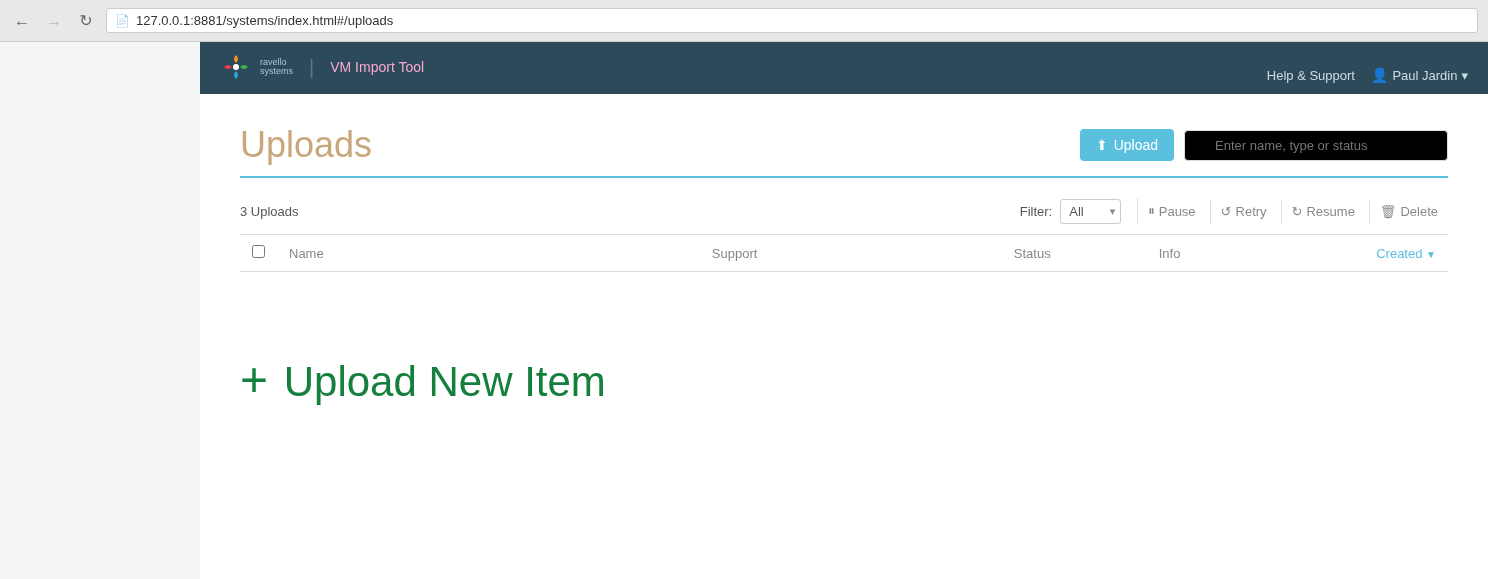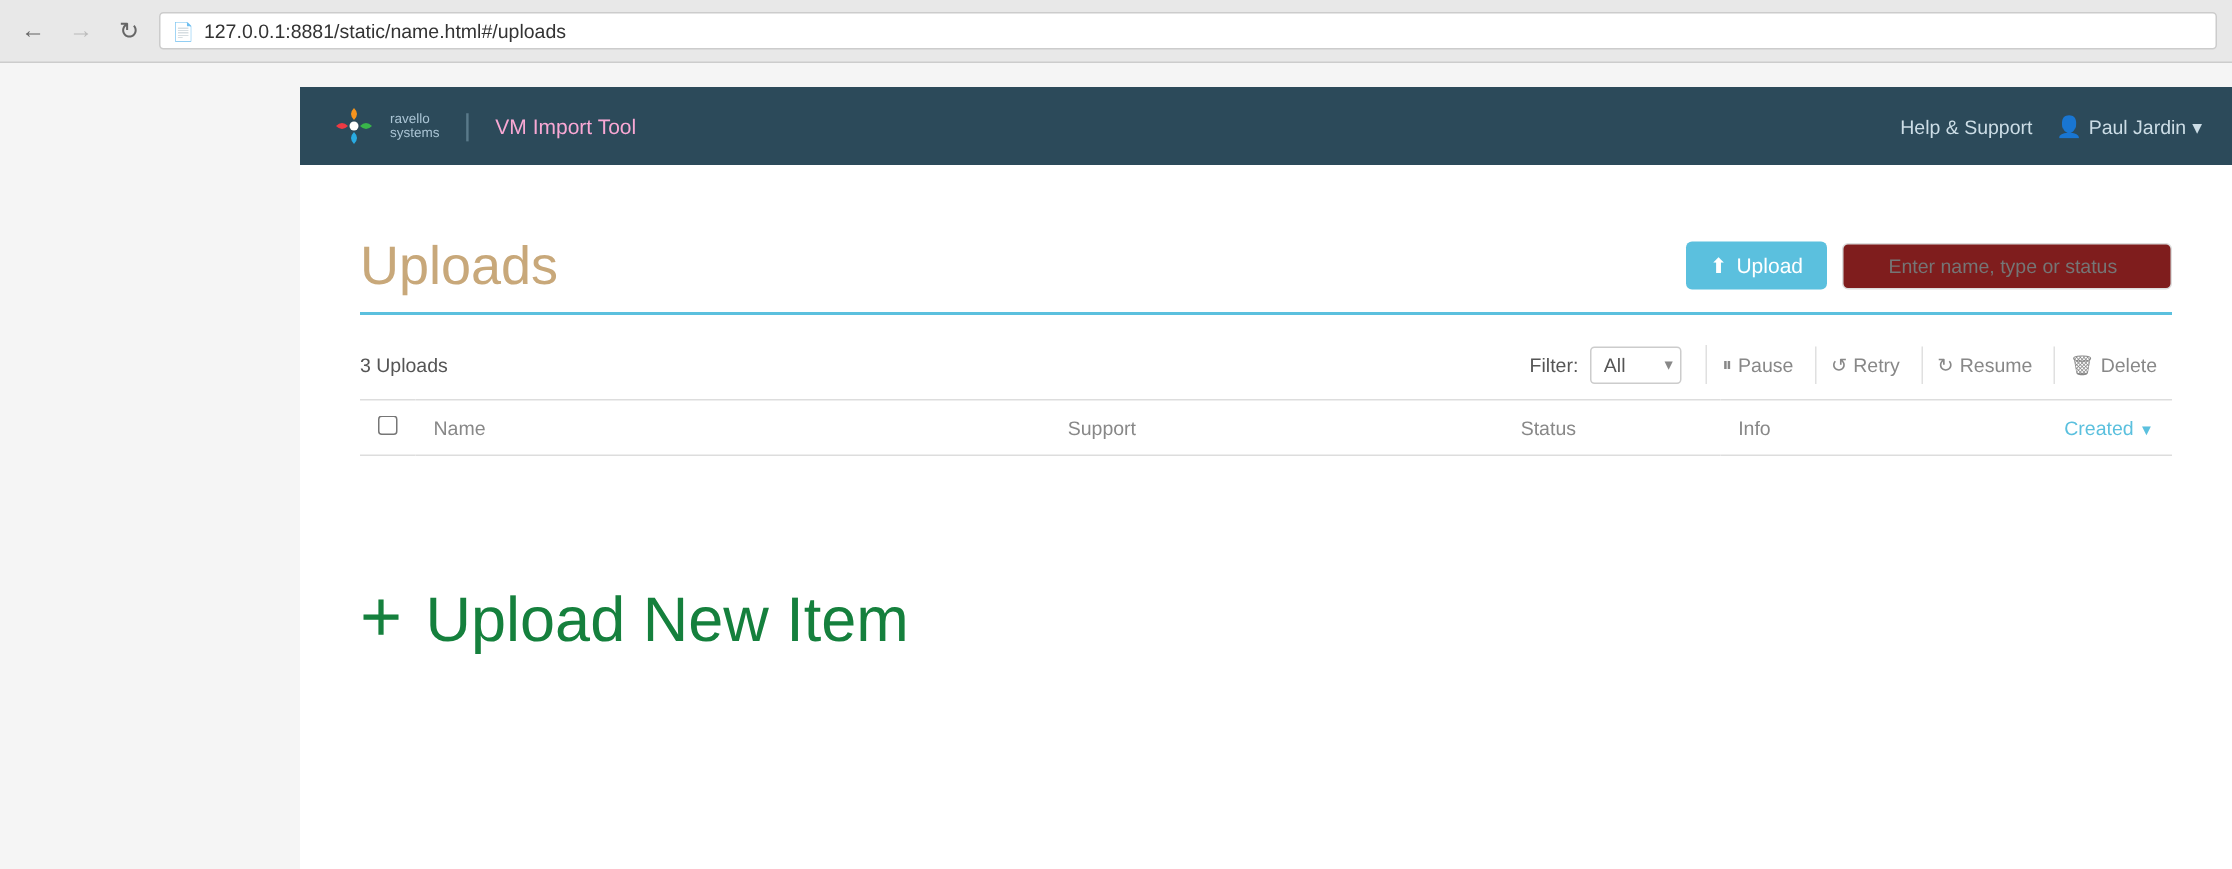--- a/index.html
+++ b/index.html
@@ -42,24 +42,23 @@
       margin-left: 200px;
       background: white;
       min-height: calc(579px - 36px);
     }
 
     
     .top-nav {
       background: #2c4a5a;
       height: 52px;
       display: flex;
-      align-items: center;
-      padding: 0 20px;
+      align-items: flex-end;
+      padding: 11px 20px;
       justify-content: space-between;
-      margin-top: 16px;
     }
     .nav-left {
       display: flex;
       align-items: center;
       gap: 16px;
     }
     .logo-container {
       display: flex;
       align-items: center;
       gap: 8px;
@@ -101,21 +100,21 @@
     .nav-user {
       display: flex;
       align-items: center;
       gap: 4px;
       cursor: pointer;
     }
     .nav-user-icon { font-size: 14px; }
 
     
     .main-content {
-      padding: 46px 40px;
+      padding: 30px 40px;
       background: white;
     }
 
     
     .page-header {
       display: flex;
       align-items: center;
       justify-content: space-between;
       margin-bottom: 20px;
       padding-bottom: 10px;
@@ -142,22 +141,22 @@
       display: flex;
       align-items: center;
       gap: 6px;
     }
     .search-input {
       border: 1px solid #ddd;
       border-radius: 4px;
       padding: 7px 12px 7px 30px;
       font-size: 13px;
       color: #999;
-      width: 220px;
-      background: #7f1d1d;
+      width: 264px;
+      background: #000000;
       position: relative;
     }
     .search-wrapper {
       position: relative;
       display: flex;
       align-items: center;
     }
     .search-wrapper .search-icon-inner {
       position: absolute;
       left: 9px;
@@ -270,21 +269,21 @@
   </style>
 </head>
 <body>
 
 <div class="browser-chrome">
   <button class="browser-nav-btn">←</button>
   <button class="browser-nav-btn" disabled="">→</button>
   <button class="browser-nav-btn">↻</button>
   <div class="browser-address-bar">
     <span class="lock-icon">📄</span>
-    <span>127.0.0.1:8881/static/name.html#/uploads</span>
+    <span>127.0.0.1:8881/systems/index.html#/uploads</span>
   </div>
 </div>
 
 <div class="app-wrapper">
 
   <nav class="top-nav">
     <div class="nav-left">
       <div class="logo-container">
 
         <svg class="logo-icon" viewBox="0 0 32 32">

